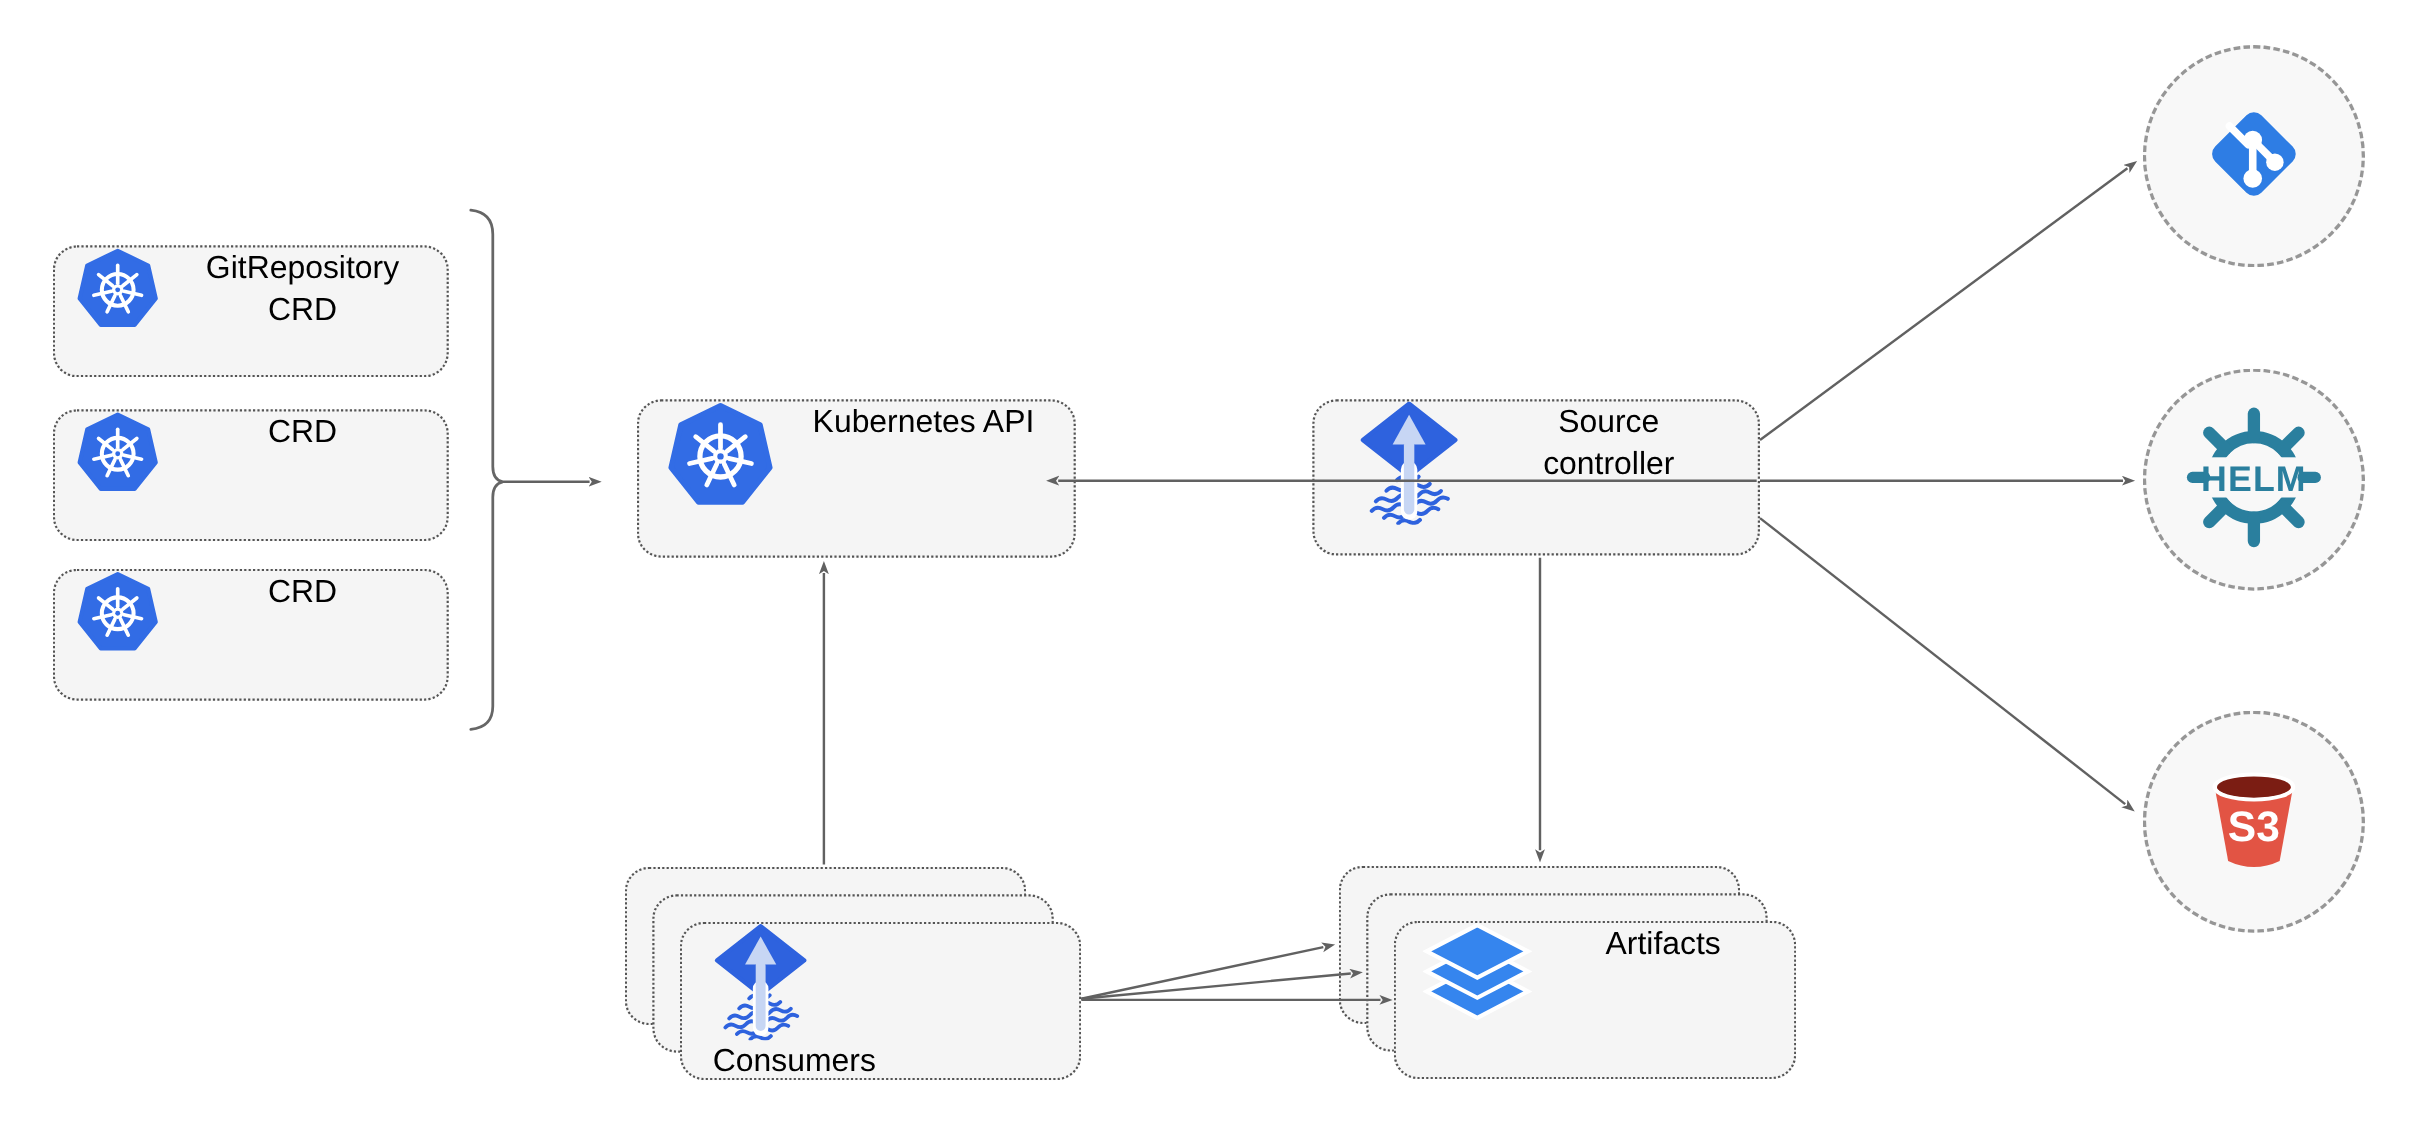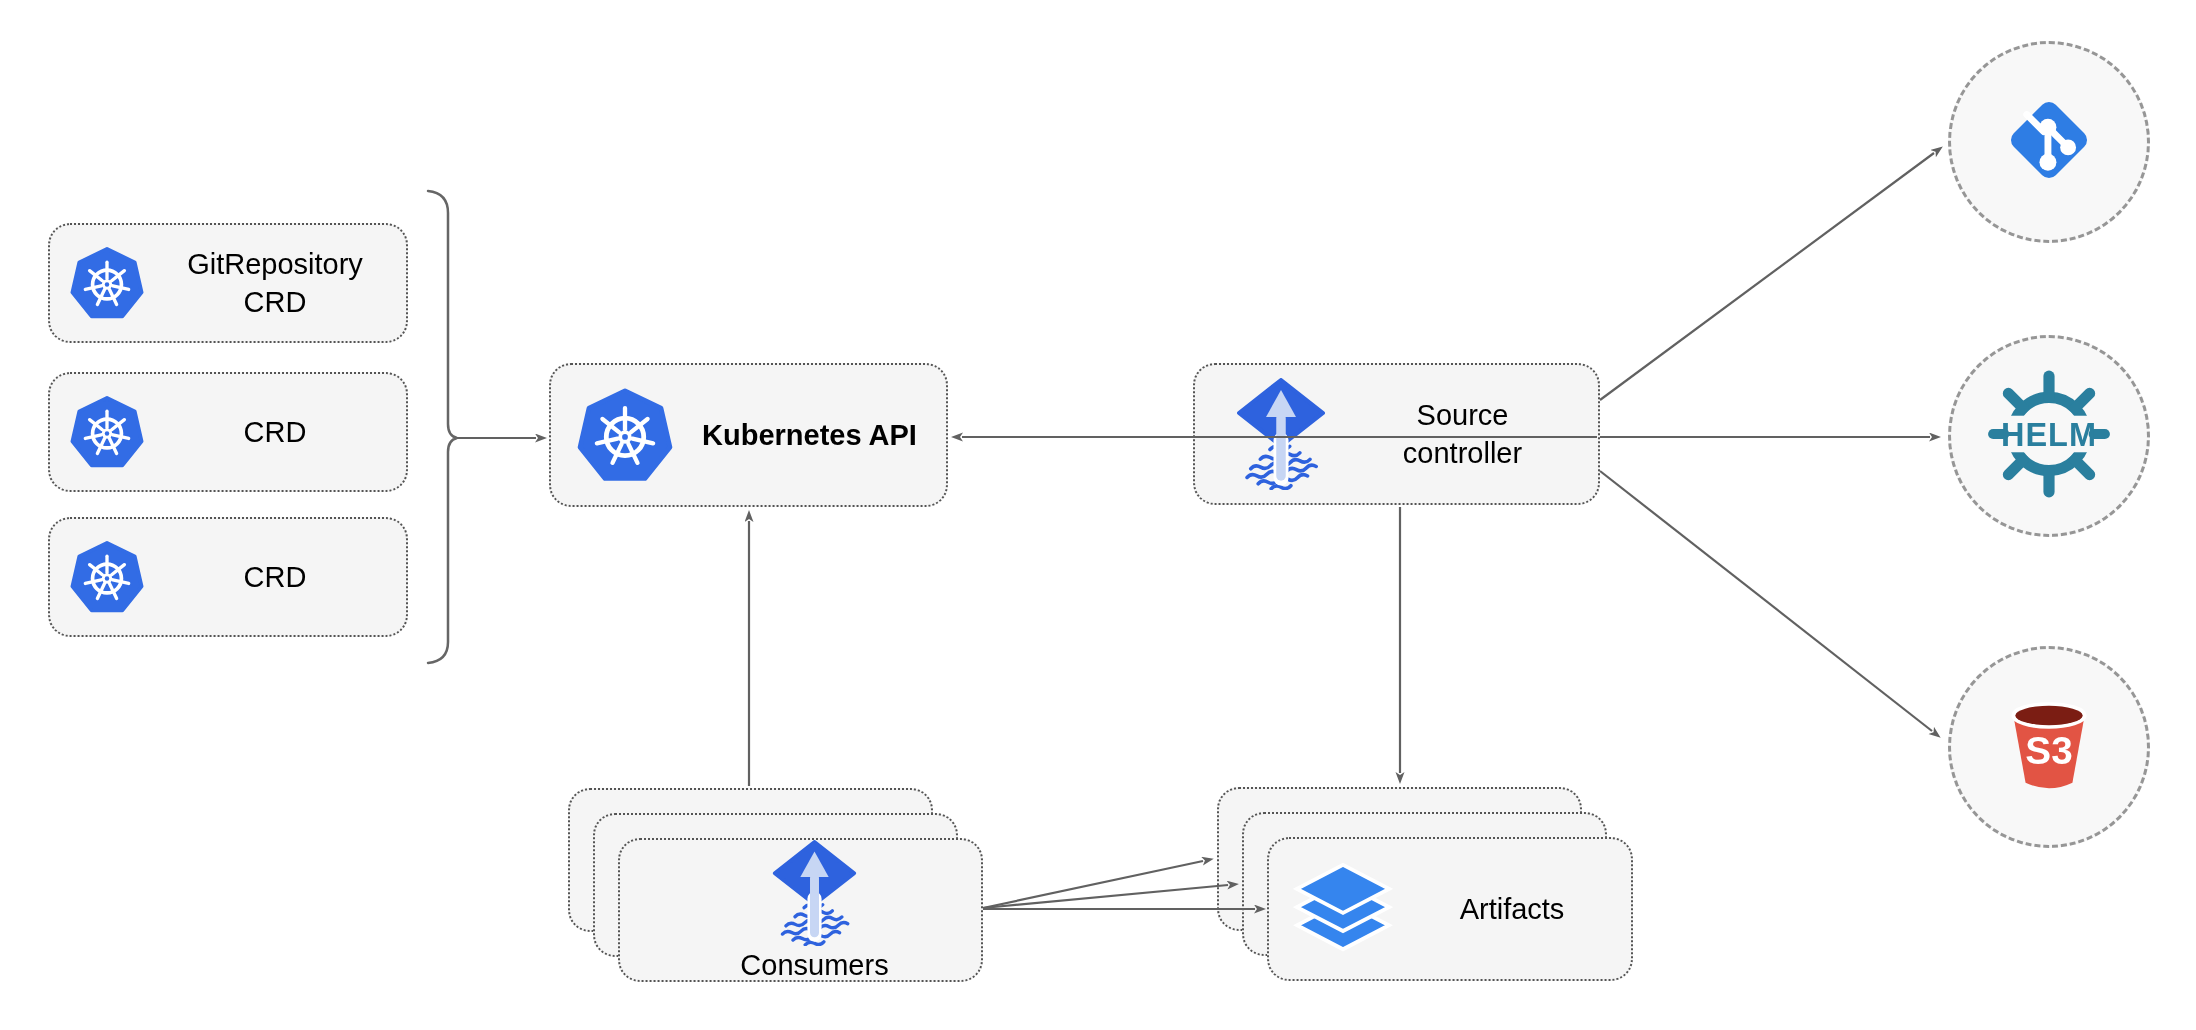--- a/index.html
+++ b/index.html
@@ -11,21 +11,21 @@
     color:#000;
     overflow:hidden;
   }
   .node{
     position:absolute;
     box-sizing:border-box;
     background:#f5f5f5;
     border:2px dotted #545454;
     border-radius:22px;
     display:flex;
-    align-items:center;
+    align-items:flex-start;
   }
   .node .icon-wrap{flex:0 0 auto;display:flex;align-items:center;justify-content:center;}
   .node .label{
     flex:1 1 auto;
     text-align:center;
     font-size:29px;
     line-height:38px;
     color:#000;
   }
   .label-big{font-size:31px;}
@@ -156,21 +156,21 @@
     <span class="icon-wrap">
       <svg width="74" height="74">
           <use href="#sym-k8s"></use>
         </svg>
     </span>
     <div class="label">
       <div>CRD</div>
     </div>
   </div>
 
-  <div class="node" style="left:549px;top:363px;width:399px;height:144px;padding-left:26px;font-weight:bold;">
+  <div class="node" style="left:579px;top:363px;width:399px;height:144px;padding-left:26px;">
     <span class="icon-wrap">
       <svg width="96" height="96">
           <use href="#sym-k8s"></use>
         </svg>
     </span>
     <div class="label label-big">Kubernetes API</div>
   </div>
 
   <div class="node" style="left:1193px;top:363px;width:407px;height:142px;padding-left:40px;">
     <span class="icon-wrap">

